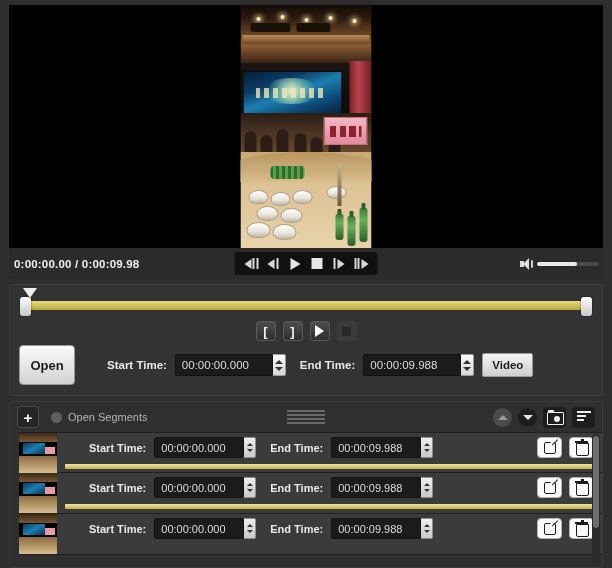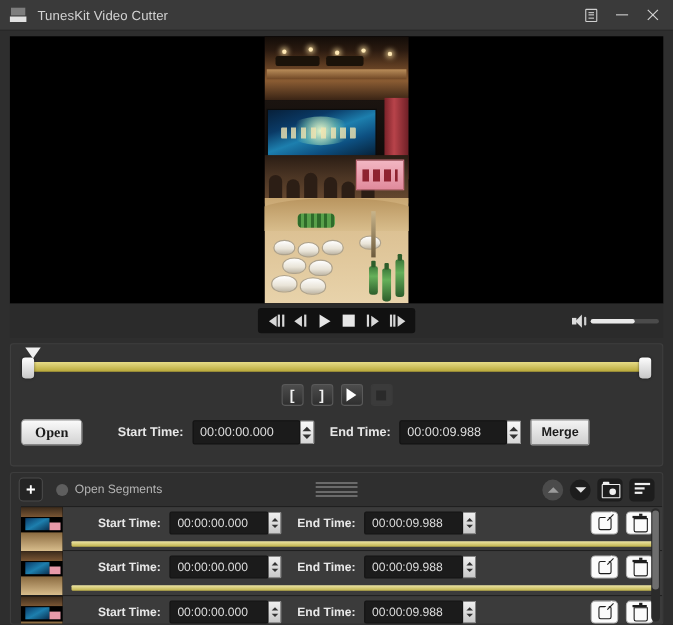--- a/index.html
+++ b/index.html
@@ -271,26 +271,26 @@
   }
   .mini-btn.flat { background: #3b3b3b; border-color: #3b3b3b; }
   .mini-btn .psq { width: 9px; height: 9px; background: #2a2a2a; }
   .mini-btn .ptri { width:0;height:0;border-left:9px solid #fff;border-top:6px solid transparent;border-bottom:6px solid transparent; }
 
   .ctrl-row {
     display: flex; align-items: center; gap: 0;
     margin-top: 2px; height: 42px;
   }
   .btn-big {
-    width: 56px; height: 24px;
+    width: 56px; height: 40px;
     background: linear-gradient(180deg,#fbfbfb,#d2d2d2);
     border: 1px solid #9a9a9a; border-radius: 4px;
     color: #1b1b1b; font-size: 13px; font-weight: bold;
     cursor: pointer; display: flex; align-items: center; justify-content: center;
-    font-family: Liberation Serif, serif;
+    font-family: Liberation Sans, sans-serif;
   }
   .fld-label {
     color: #e8e8e8; font-size: 11.5px; font-weight: bold;
     white-space: nowrap;
   }
   .time-input {
     background: #1b1b1b; border: 1px solid #121212;
     color: #dcdcdc; font-size: 11.5px;
     height: 22px; width: 98px;
     padding: 0 6px; border-radius: 2px;
@@ -460,39 +460,20 @@
   .seg-thumbv {
     position: absolute; left: 1px; right: 1px; top: 2px; height: 70%;
     background: #6e6e6e; border-radius: 3px;
   }
 </style>
 </head>
 <body>
 
 <div class="app">
 
-  <div class="titlebar">
-    <div class="app-icon"></div>
-    <div class="title-text">TunesKit Video Cutter</div>
-    <div class="win-btns">
-      <div class="win-btn">
-        <span class="menu-glyph">
-            <i></i>
-            <i></i>
-            <i></i>
-          </span>
-      </div>
-      <div class="win-btn">
-        <span class="min-glyph"></span>
-      </div>
-      <div class="win-btn">
-        <span class="close-glyph"></span>
-      </div>
-    </div>
-  </div>
 
   <div class="video-wrap">
     <div class="video-frame">
       <div class="vf-ceiling">
         <span class="lamp" style="left:16px;top:12px"></span>
         <span class="lamp" style="left:40px;top:10px"></span>
         <span class="lamp" style="left:64px;top:13px"></span>
         <span class="lamp" style="left:88px;top:11px"></span>
         <span class="lamp" style="left:112px;top:14px"></span>
         <span class="beam" style="left:10px;width:40px"></span>
@@ -527,20 +508,21 @@
         <span class="bowl" style="left:86px;top:34px;width:20px;height:13px"></span>
         <span class="bottle" style="right:4px;bottom:6px;height:34px"></span>
         <span class="bottle" style="right:16px;bottom:2px;height:30px"></span>
         <span class="bottle" style="right:28px;bottom:8px;height:26px"></span>
         <span class="candle"></span>
       </div>
     </div>
   </div>
 
   <div class="playerbar">
+    <div class="timecode">0:00:00.00 / 0:00:09.98</div>
     <div class="transport">
       <div class="tbtn">
         <span class="grp">
             <span class="tri-l"></span>
             <span class="bar-s"></span>
             <span class="bar-s"></span>
           </span>
       </div>
       <div class="tbtn">
         <span class="grp">
@@ -607,21 +589,21 @@
           <span class="dn"></span>
         </span>
 
       <span class="fld-label" style="margin-left:14px">End Time:</span>
       <span class="time-input" style="margin-left:8px">00:00:09.988</span>
       <span class="spinner">
           <span class="up"></span>
           <span class="dn"></span>
         </span>
 
-      <span class="btn-format" style="margin-left:8px">Merge</span>
+      <span class="btn-format" style="margin-left:8px">Video</span>
 
     </div>
   </div>
 
   <div class="segpanel">
     <div class="seg-toolbar">
       <div class="add-btn">+</div>
       <div class="merge-wrap">
         <span class="merge-box"></span>
         <span class="merge-label">Open Segments</span>

